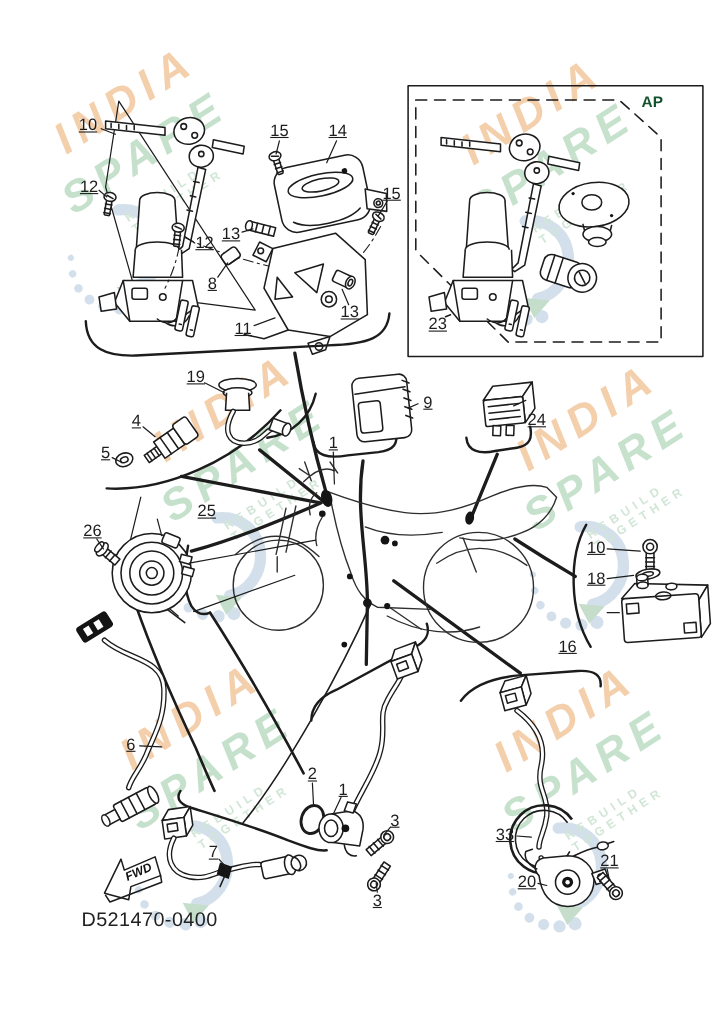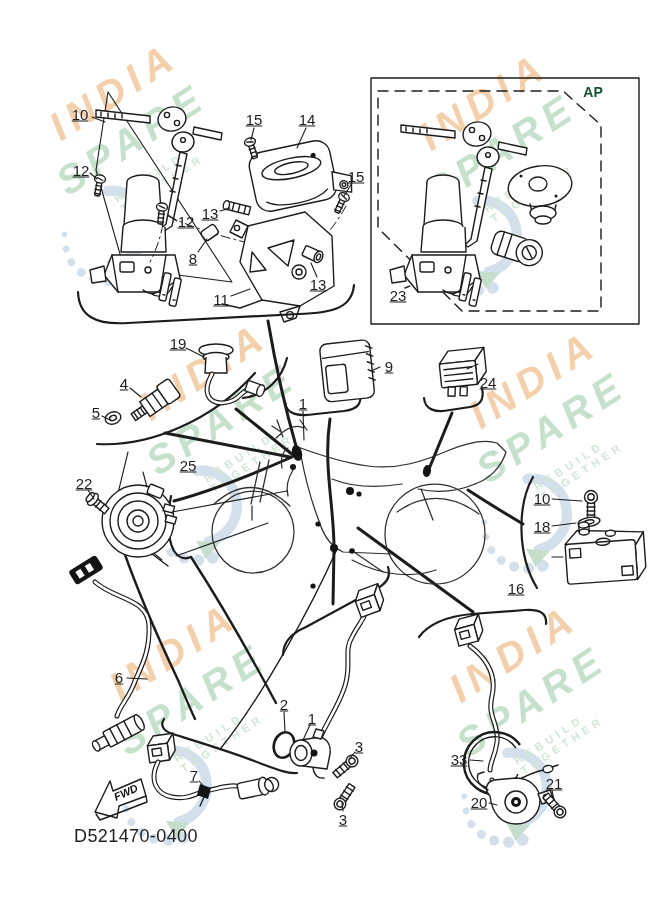--- a/index.html
+++ b/index.html
@@ -505,21 +505,21 @@
       <div class="part-label" style="left: 318px; top: 284px;">13</div>
       <div class="part-label" style="left: 356px; top: 176px;">15</div>
       <div class="part-label" style="left: 398px; top: 295px;">23</div>
       <div class="part-label" style="left: 178px; top: 343px;">19</div>
       <div class="part-label" style="left: 124px; top: 383px;">4</div>
       <div class="part-label" style="left: 96px; top: 412px;">5</div>
       <div class="part-label" style="left: 389px; top: 366px;">9</div>
       <div class="part-label" style="left: 488px; top: 382px;">24</div>
       <div class="part-label" style="left: 303px; top: 403px;">1</div>
       <div class="part-label" style="left: 140px; top: 465px; margin-left: 48px;">25</div>
-      <div class="part-label" style="left: 84px; top: 483px;">22</div>
+      <div class="part-label" style="left: 84px; top: 483px;">26</div>
       <div class="part-label" style="left: 542px; top: 498px;">10</div>
       <div class="part-label" style="left: 542px; top: 526px;">18</div>
       <div class="part-label" style="left: 516px; top: 556px; margin-top: 32px;">16</div>
       <div class="part-label" style="left: 119px; top: 677px;">6</div>
       <div class="part-label" style="left: 284px; top: 704px;">2</div>
       <div class="part-label" style="left: 312px; top: 718px;">1</div>
       <div class="part-label" style="left: 359px; top: 746px;">3</div>
       <div class="part-label" style="left: 343px; top: 819px;">3</div>
       <div class="part-label" style="left: 194px; top: 775px;">7</div>
       <div class="part-label" style="left: 459px; top: 759px;">33</div>

